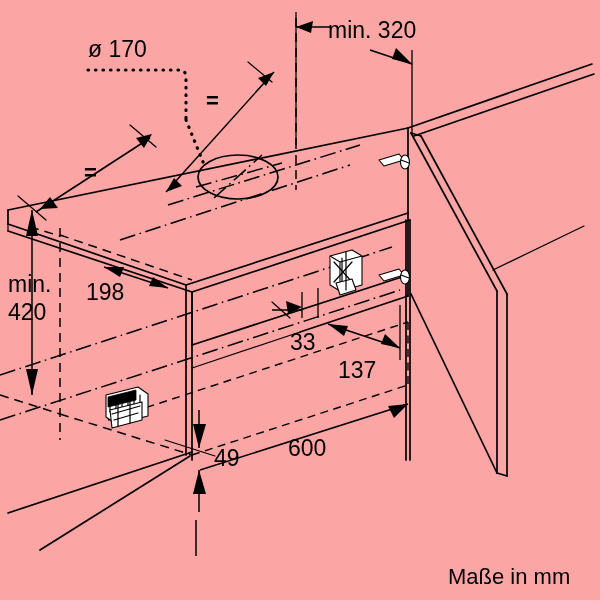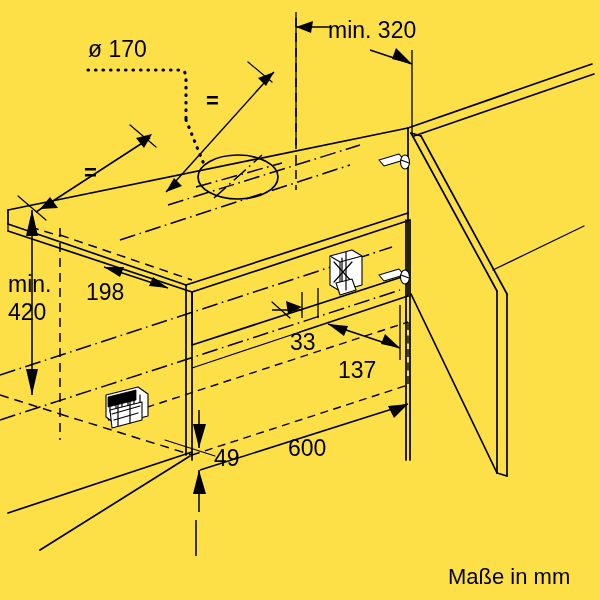--- a/index.html
+++ b/index.html
@@ -11,21 +11,21 @@
   body {
     width: 600px;
     height: 600px;
     overflow: hidden;
     font-family: "Liberation Sans", sans-serif;
   }
   #drawing-root {
     position: relative;
     width: 600px;
     height: 600px;
-    background: #fde047;
+    background: #fca5a5;
   }
   svg#technical-drawing {
     display: block;
     width: 600px;
     height: 600px;
   }
   .solid {
     fill: none;
     stroke: #000000;
     stroke-width: 1.7;

